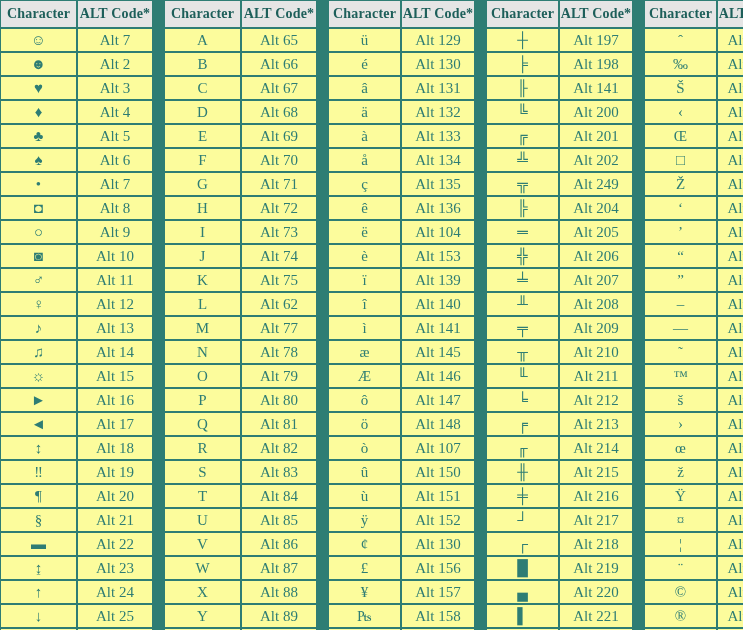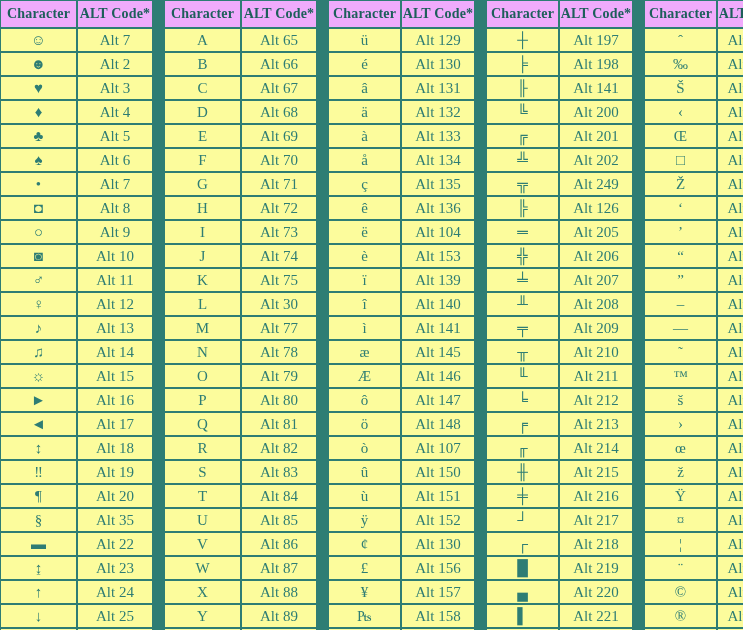--- a/index.html
+++ b/index.html
@@ -24,21 +24,21 @@
   #alt-table td, #alt-table th {
     padding: 0;
     margin: 0;
     text-align: center;
     vertical-align: middle;
     line-height: 1;
     overflow: hidden;
     white-space: nowrap;
   }
   th.hdr {
-    background: #f0abfc;
+    background: #e5e5e5;
     color: #1d5f5a;
     font-weight: bold;
     font-size: 14px;
     height: 26px;
     border: 1px solid #2e7d74;
     letter-spacing: 0.2px;
   }
   td.cell {
     background: #fcfc9c;
     color: #2e7d74;
@@ -225,21 +225,21 @@
         <td class="cell glyph">◘</td>
         <td class="cell code">Alt 8</td>
         <td class="gapcell"></td>
         <td class="cell glyph">H</td>
         <td class="cell code">Alt 72</td>
         <td class="gapcell"></td>
         <td class="cell glyph">ê</td>
         <td class="cell code">Alt 136</td>
         <td class="gapcell"></td>
         <td class="cell glyph">╠</td>
-        <td class="cell code">Alt 126</td>
+        <td class="cell code">Alt 204</td>
         <td class="gapcell"></td>
         <td class="cell glyph">‘</td>
         <td class="cell code">Alt 0145</td>
       </tr>
       <tr>
         <td class="cell glyph">○</td>
         <td class="cell code">Alt 9</td>
         <td class="gapcell"></td>
         <td class="cell glyph">I</td>
         <td class="cell code">Alt 73</td>
@@ -283,21 +283,21 @@
         <td class="cell code">Alt 207</td>
         <td class="gapcell"></td>
         <td class="cell glyph">”</td>
         <td class="cell code">Alt 0148</td>
       </tr>
       <tr>
         <td class="cell glyph">♀</td>
         <td class="cell code">Alt 12</td>
         <td class="gapcell"></td>
         <td class="cell glyph">L</td>
-        <td class="cell code">Alt 30</td>
+        <td class="cell code">Alt 62</td>
         <td class="gapcell"></td>
         <td class="cell glyph">î</td>
         <td class="cell code">Alt 140</td>
         <td class="gapcell"></td>
         <td class="cell glyph">╨</td>
         <td class="cell code">Alt 208</td>
         <td class="gapcell"></td>
         <td class="cell glyph">–</td>
         <td class="cell code">Alt 0150</td>
       </tr>
@@ -424,21 +424,21 @@
         <td class="cell code">Alt 151</td>
         <td class="gapcell"></td>
         <td class="cell glyph">╪</td>
         <td class="cell code">Alt 216</td>
         <td class="gapcell"></td>
         <td class="cell glyph">Ÿ</td>
         <td class="cell code">Alt 0159</td>
       </tr>
       <tr>
         <td class="cell glyph">§</td>
-        <td class="cell code">Alt 35</td>
+        <td class="cell code">Alt 21</td>
         <td class="gapcell"></td>
         <td class="cell glyph">U</td>
         <td class="cell code">Alt 85</td>
         <td class="gapcell"></td>
         <td class="cell glyph">ÿ</td>
         <td class="cell code">Alt 152</td>
         <td class="gapcell"></td>
         <td class="cell glyph">┘</td>
         <td class="cell code">Alt 217</td>
         <td class="gapcell"></td>

